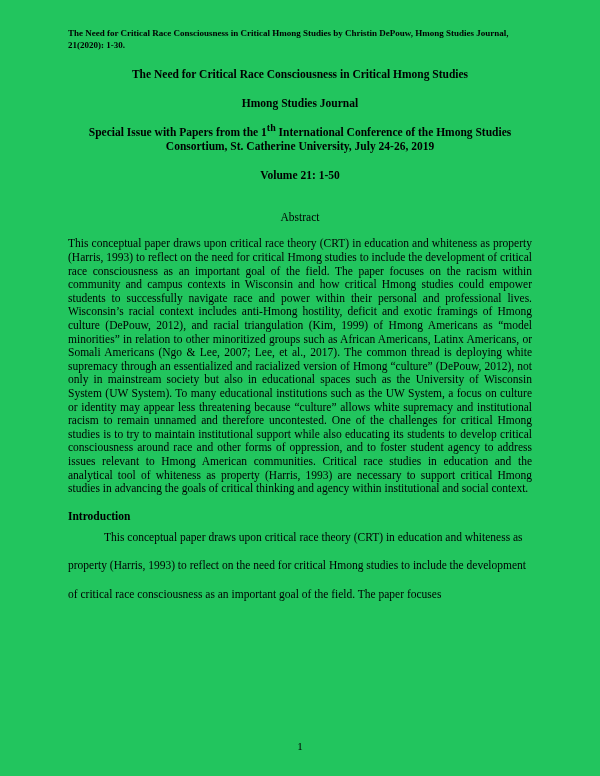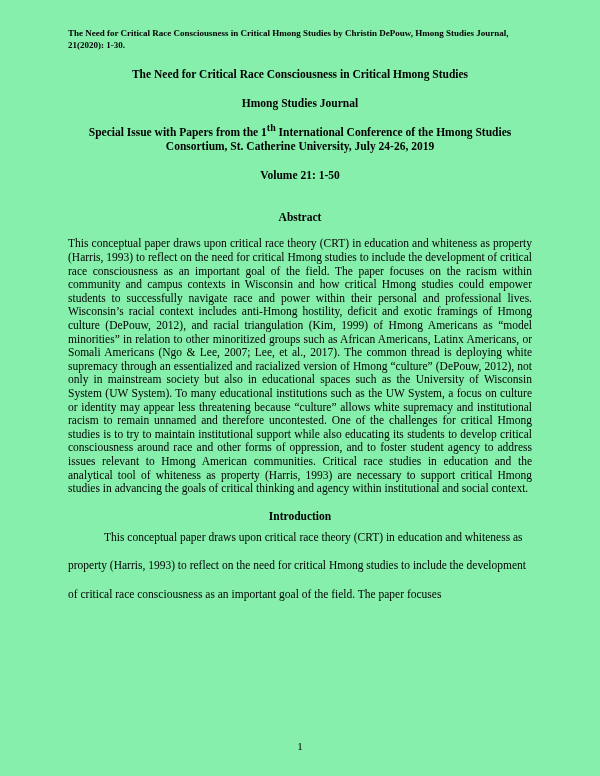--- a/index.html
+++ b/index.html
@@ -8,21 +8,21 @@
     width: 600px;
     height: 776px;
     font-family: "Liberation Serif", serif;
     color: #000000;
     overflow: hidden;
   }
   .page {
     position: relative;
     width: 600px;
     height: 776px;
-    background: #86efac;
+    background: #22c55e;
     padding: 28px 68px 0 68px;
     overflow: hidden;
   }
   .running-head {
     font-size: 9px;
     font-weight: bold;
     line-height: 1.3;
     text-align: left;
     margin-bottom: 16px;
   }
@@ -33,39 +33,39 @@
     line-height: 1.22;
     margin-bottom: 15px;
   }
   .front-item sup {
     font-size: 10px;
     vertical-align: super;
     line-height: 0;
   }
   .abstract-heading {
     text-align: center;
-    font-weight: bold;
+    font-weight: normal;
     font-size: 11.5px;
     margin-top: 29px;
     margin-bottom: 14px;
   }
   .abstract-text {
     font-size: 11.5px;
     line-height: 13.6px;
     text-align: justify;
   }
   .keywords {
     font-size: 11.5px;
     line-height: 13.6px;
     margin-top: 12px;
   }
   .section-heading {
     font-size: 11.5px;
     font-weight: bold;
-    text-align: center;
+    text-align: left;
     margin-top: 14px;
   }
   .intro-paragraph {
     font-size: 11.5px;
     line-height: 28.5px;
     text-indent: 36px;
     text-align: left;
     margin-top: 1px;
   }
   .page-number {

